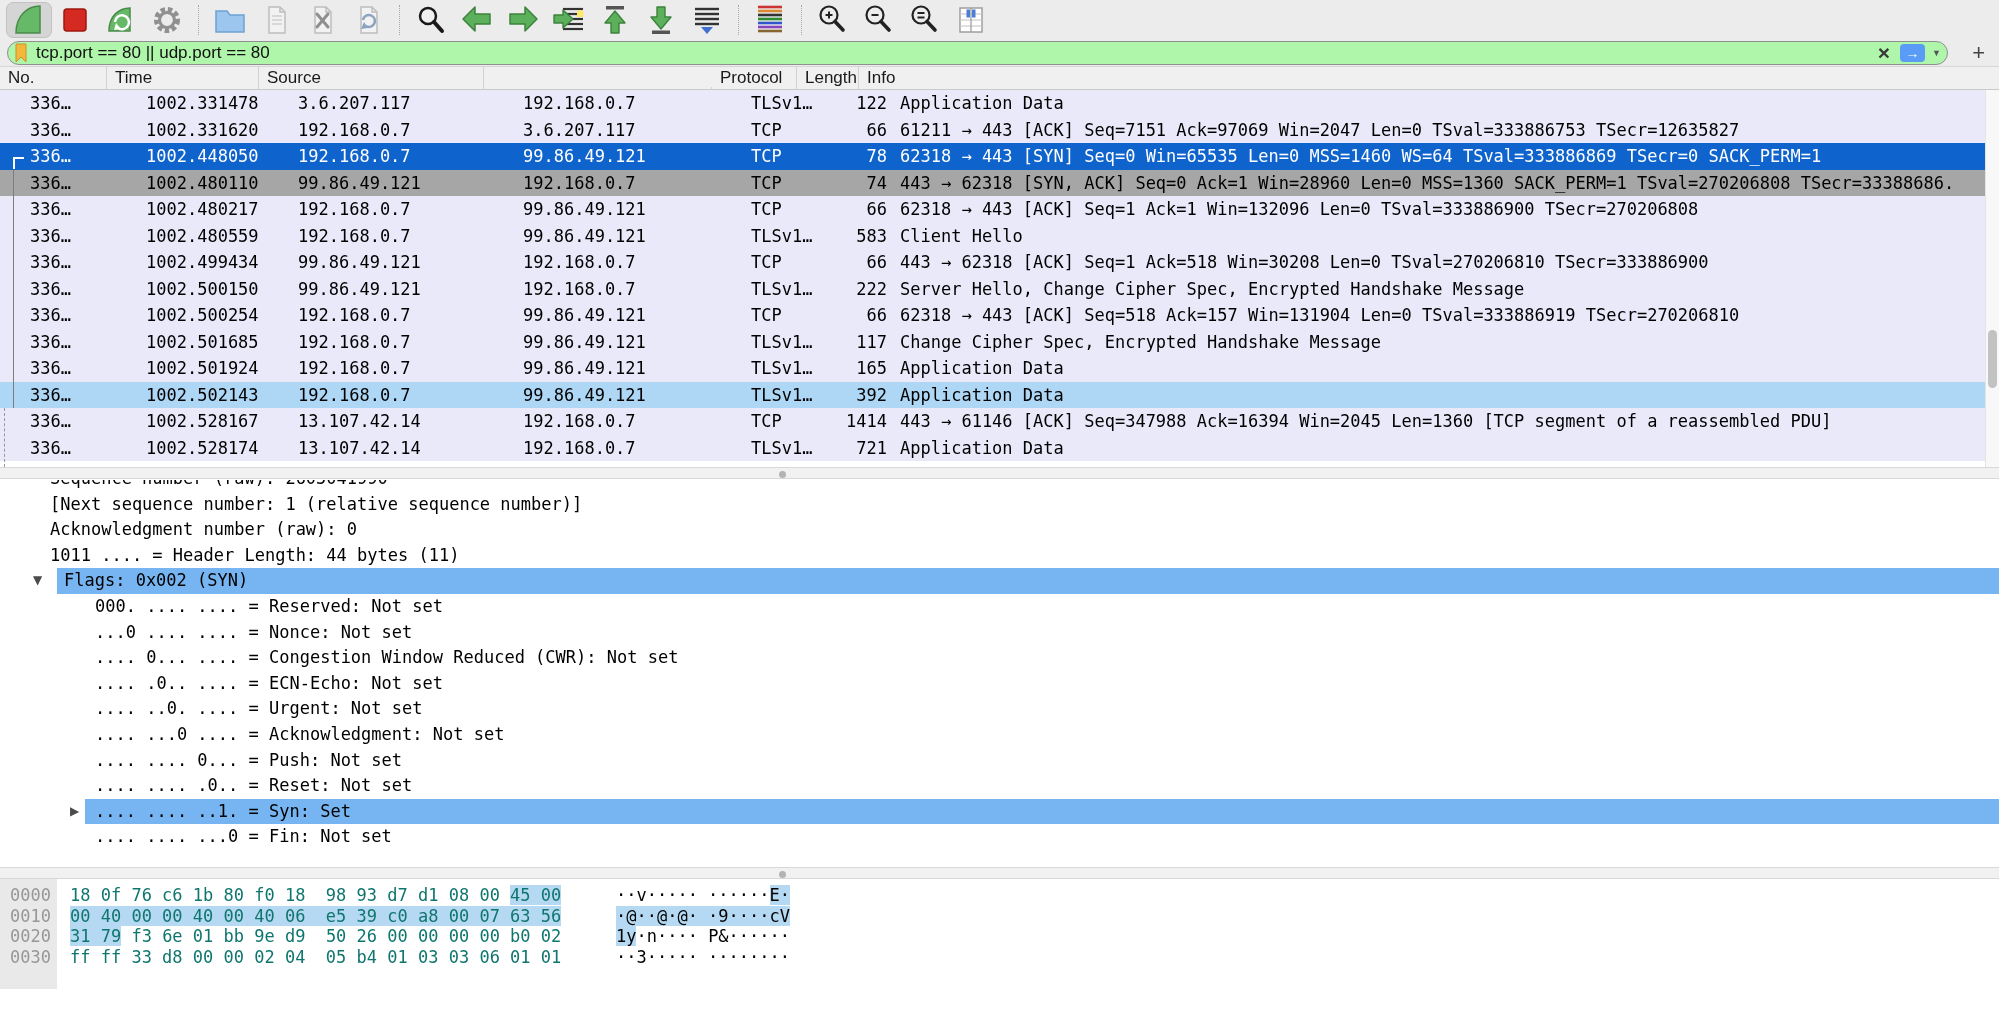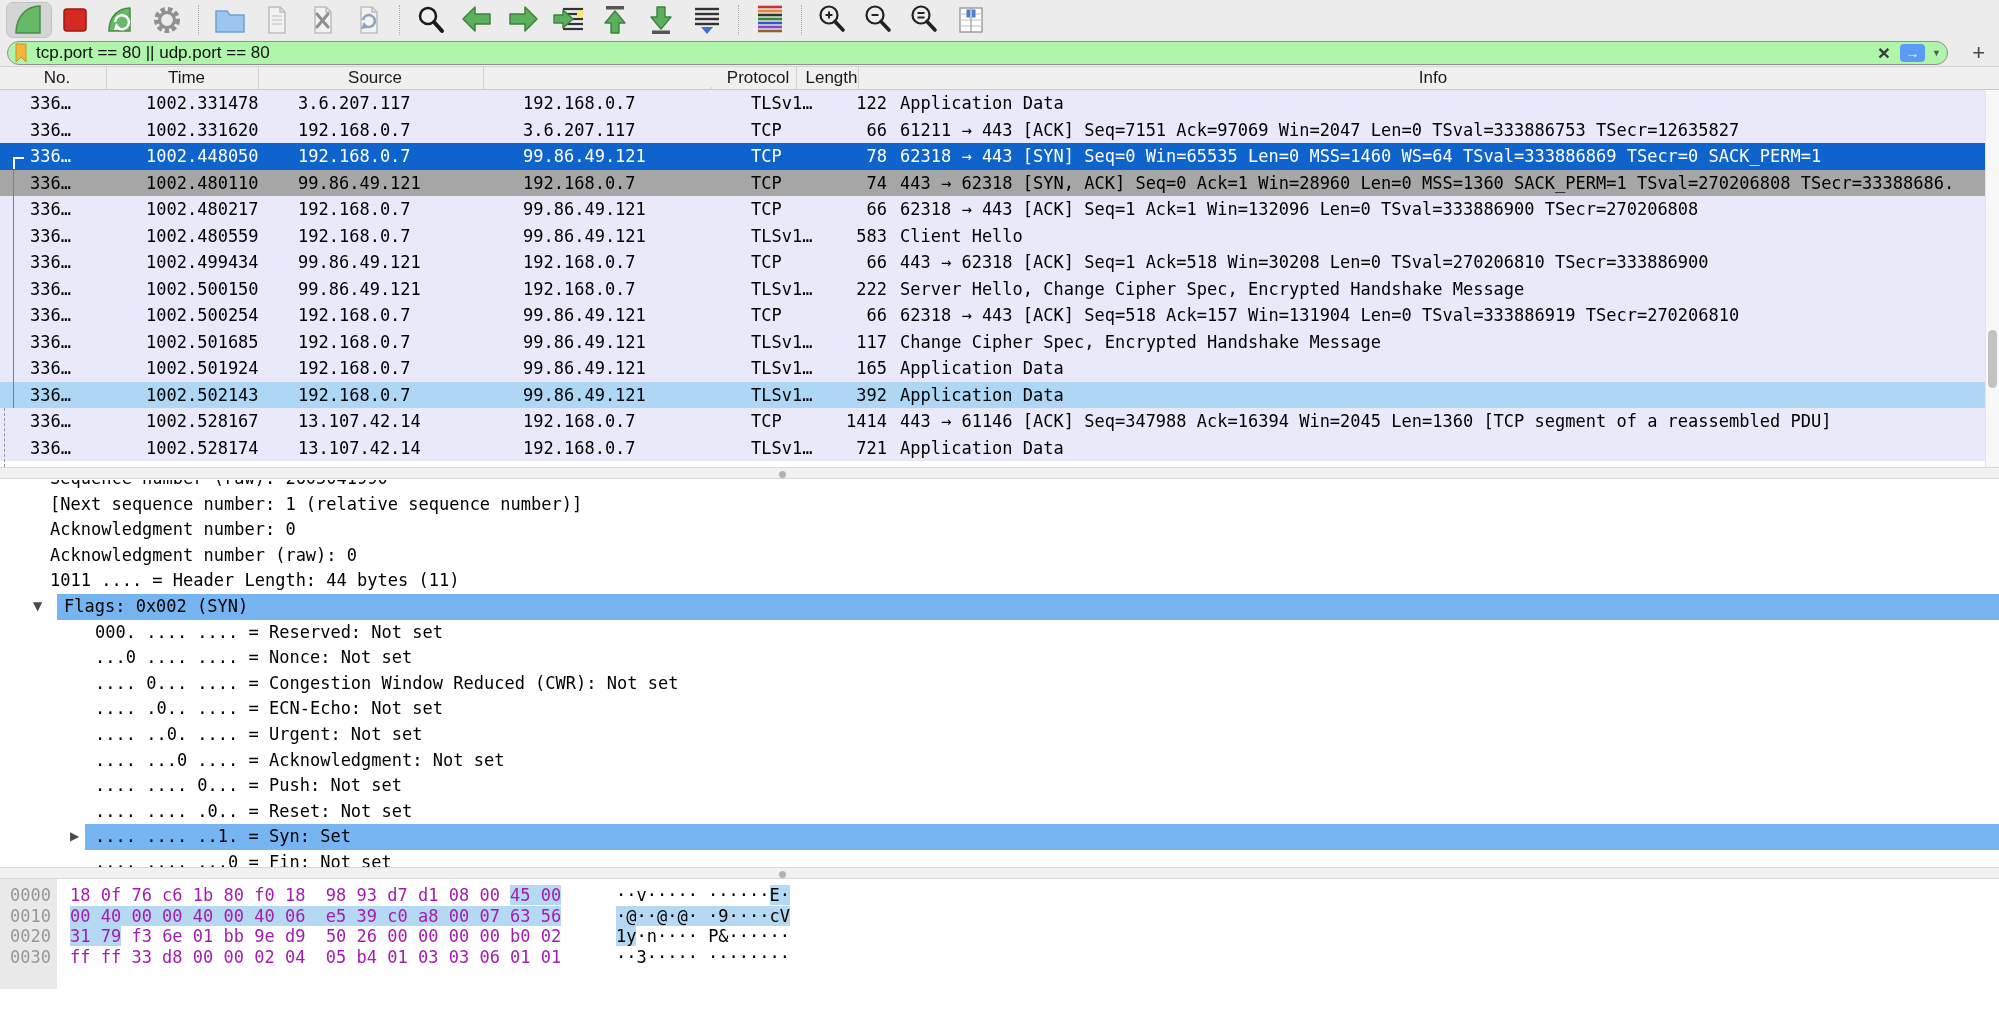--- a/index.html
+++ b/index.html
@@ -21,21 +21,21 @@
                   padding:0 6px; }
   .filter-text { font-size:17px; color:#111; margin-left:8px; flex:1; white-space:nowrap; overflow:hidden; }
   .fclear { font-size:21px; font-weight:bold; color:#3a3a3a; line-height:20px; margin-right:10px; }
   .fapply { width:25px; height:18px; background:#5a9bf5; border-radius:4px; color:#fff; font-size:14px;
             font-weight:bold; text-align:center; line-height:18px; }
   .fcaret { font-size:9px; color:#555; margin-left:7px; }
   .fadd { position:absolute; right:14px; top:0; height:26px; line-height:26px; font-size:22px; color:#444; }
 
   
   .pheader { position:absolute; left:0; top:66px; width:100%; height:24px; background:#f0f0f0;
-             border-top:1px solid #d6d6d6; border-bottom:1px solid #c9c9c9; display:flex;text-align:center; }
+             border-top:1px solid #d6d6d6; border-bottom:1px solid #c9c9c9; display:flex; }
   .hcell { height:22px; line-height:22px; font-size:17px; color:#1a1a1a; padding-left:8px;
            border-right:1px solid #d2d2d2; white-space:nowrap; overflow:hidden; flex:none; }
   .h-no{width:107px;} .h-time{width:152px;} .h-src{width:225px;} .h-dst{width:228px;margin-top:20px;}
   .h-proto{width:85px;} .h-len{width:62px;} .h-info{flex:1; border-right:none;}
 
   
   .plist { position:absolute; left:0; top:90px; width:100%; height:377px; background:#fff; overflow:hidden; }
   .prow { position:relative; width:100%; height:26.5px; display:flex; white-space:nowrap;
           font-family:"DejaVu Sans Mono", monospace; font-size:17px; line-height:26.5px; color:#000;
           background:#e9e9fa; overflow:hidden; }
@@ -77,21 +77,21 @@
   .dmark { position:absolute; z-index:2; font-family:"DejaVu Sans", sans-serif; font-size:12px; color:#4a4a4a; }
   .mk-down{ left:33px; } .mk-right{ left:70px; }
 
   
   .hexpane { position:absolute; left:0; top:879px; width:100%; height:128px; background:#fff; overflow:hidden; }
   .hexgutter { position:absolute; left:0; top:0; width:57px; height:110px; background:#e9e9e9; }
   .hexinner { position:relative; padding-top:6px; }
   .hexrow { position:relative; height:20.5px; line-height:20.5px; font-family:"DejaVu Sans Mono", monospace;
             font-size:17px; white-space:pre; }
   .hoff { position:absolute; left:10px; color:#979797; }
-  .hbytes { position:absolute; left:70px; color:#a21caf; }
+  .hbytes { position:absolute; left:70px; color:#0f766e; }
   .hascii { position:absolute; left:616px; color:#000; }
   .hsel { background:#b5d8f3; }
 </style>
 </head>
 <body>
 
 <div class="app">
 
   <div class="toolbar">
     <div class="tbtn pressed">
@@ -416,21 +416,20 @@
     </div>
 
   <div class="splitter s1">
       <div class="sdot"></div>
     </div>
 
   <div class="detail">
     <div class="dinner" id="detail">
         <div class="dline d0"><span class="dtext">Sequence number (raw): 2605041990</span></div>
         <div class="dline d0"><span class="dtext">[Next sequence number: 1    (relative sequence number)]</span></div>
-        <div class="dline d0"><span class="dtext">Acknowledgment number: 0</span></div>
         <div class="dline d0"><span class="dtext">Acknowledgment number (raw): 0</span></div>
         <div class="dline d0"><span class="dtext">1011 .... = Header Length: 44 bytes (11)</span></div>
         <div class="dline d1 hl1"><div class="hlband"></div><span class="dmark mk-down">▼</span><span class="dtext">Flags: 0x002 (SYN)</span></div>
         <div class="dline d2"><span class="dtext">000. .... .... = Reserved: Not set</span></div>
         <div class="dline d2"><span class="dtext">...0 .... .... = Nonce: Not set</span></div>
         <div class="dline d2"><span class="dtext">.... 0... .... = Congestion Window Reduced (CWR): Not set</span></div>
         <div class="dline d2"><span class="dtext">.... .0.. .... = ECN-Echo: Not set</span></div>
         <div class="dline d2"><span class="dtext">.... ..0. .... = Urgent: Not set</span></div>
         <div class="dline d2"><span class="dtext">.... ...0 .... = Acknowledgment: Not set</span></div>
         <div class="dline d2"><span class="dtext">.... .... 0... = Push: Not set</span></div>

